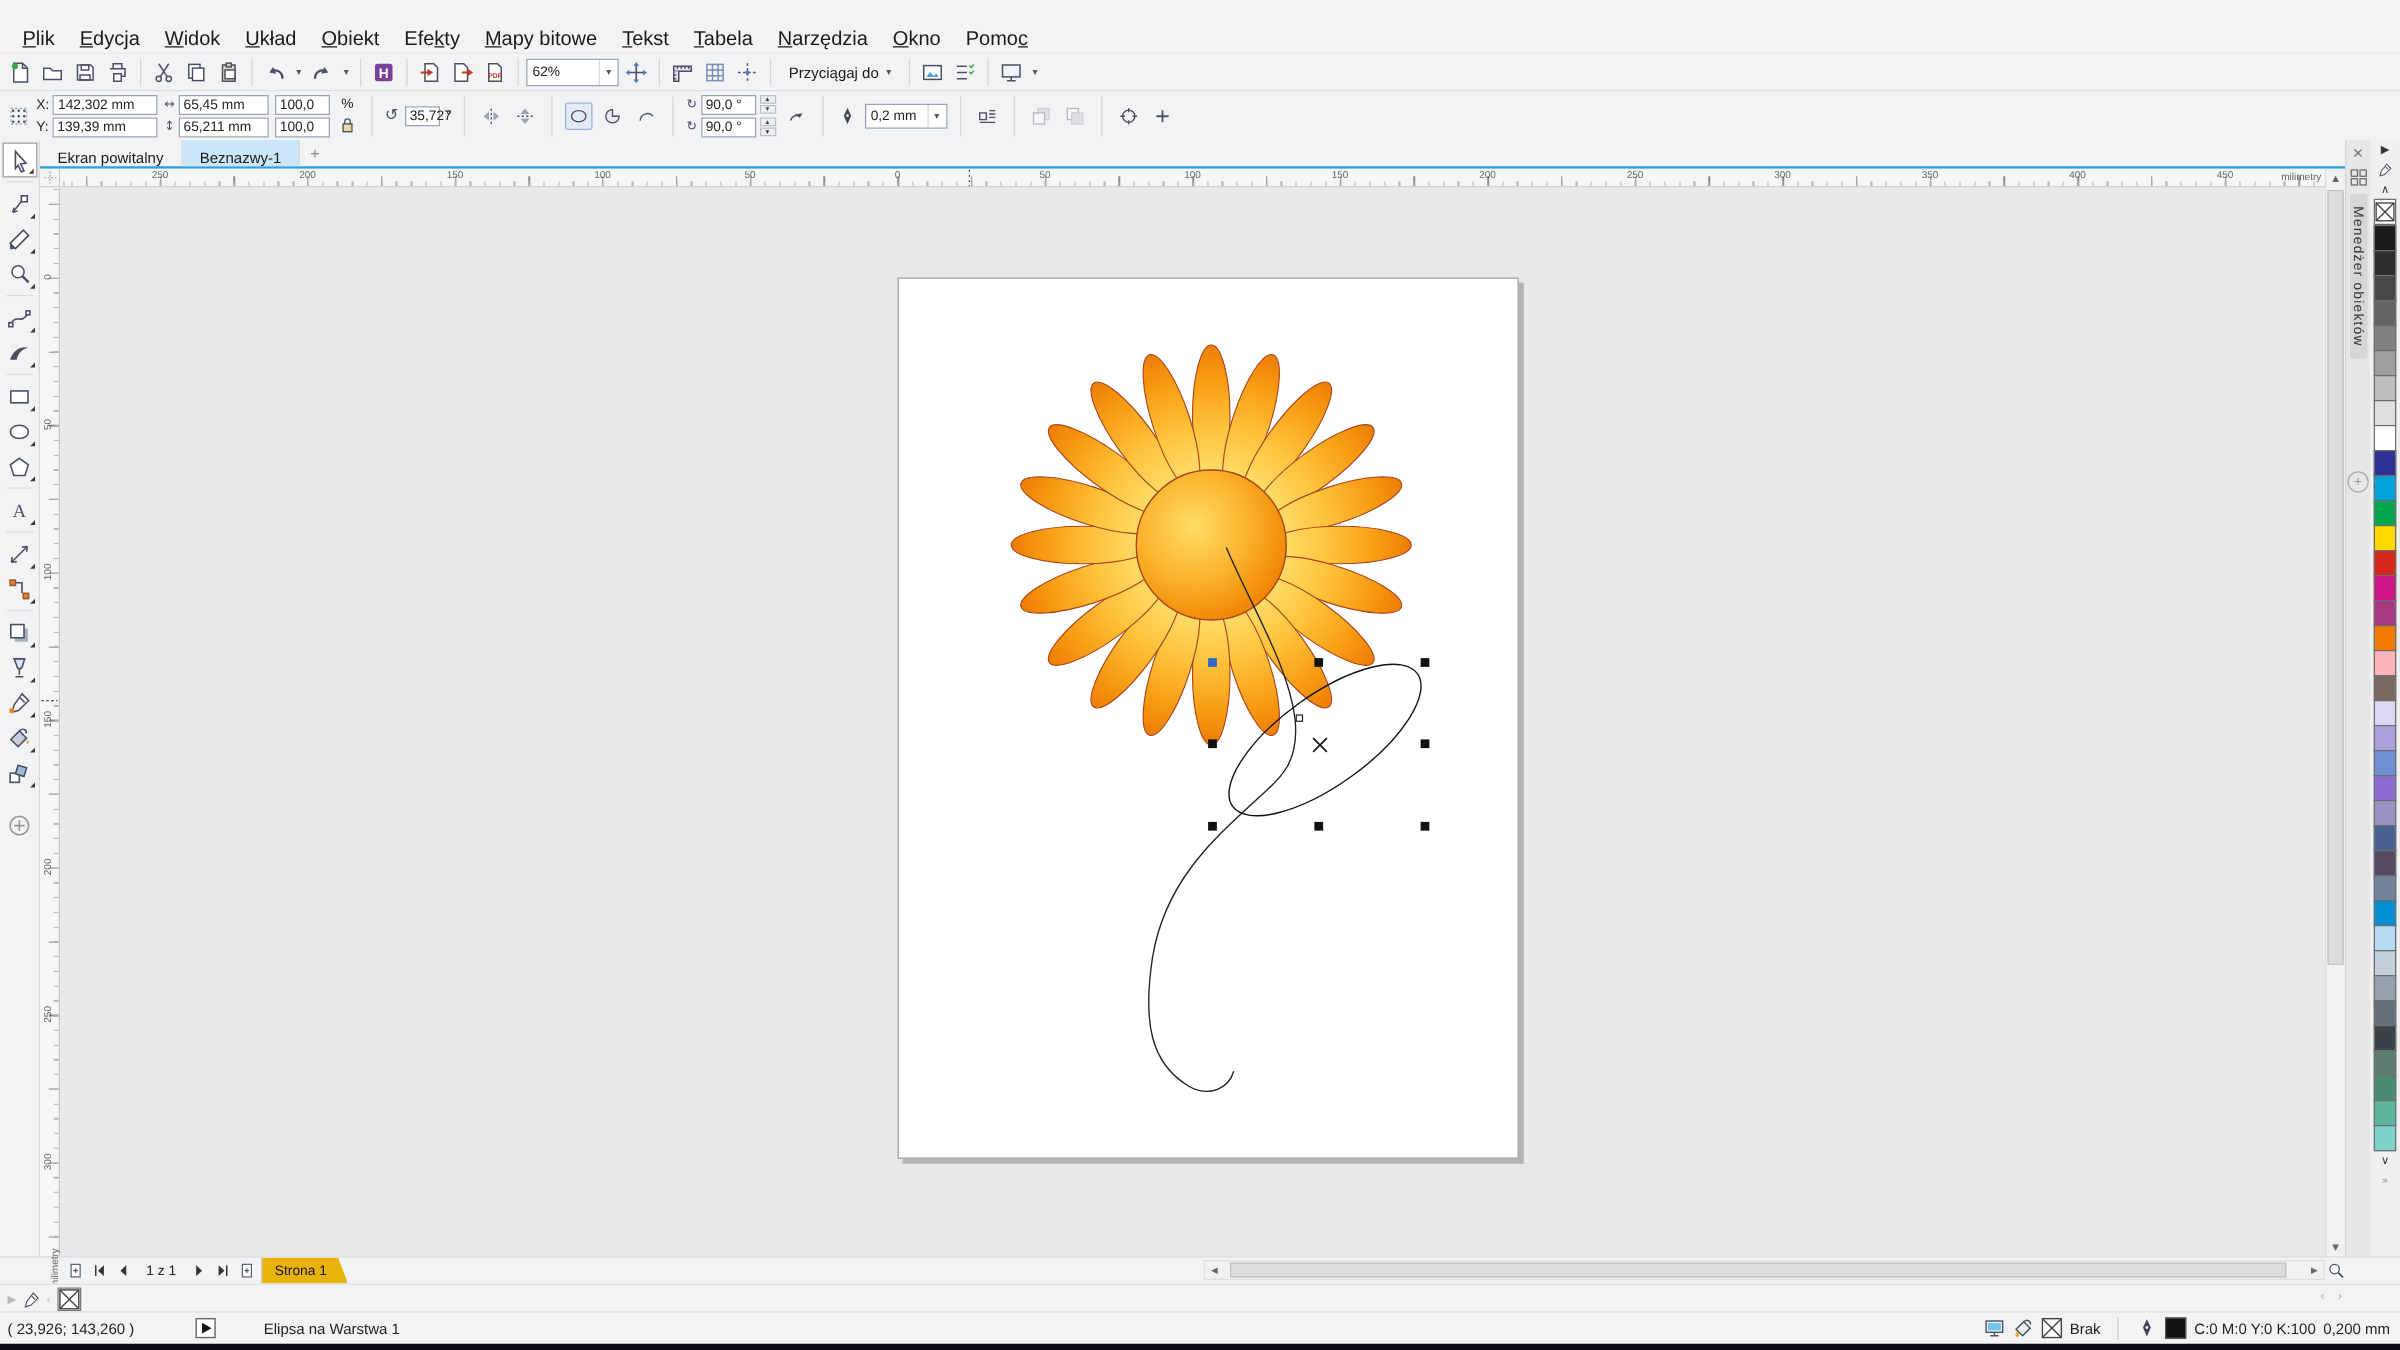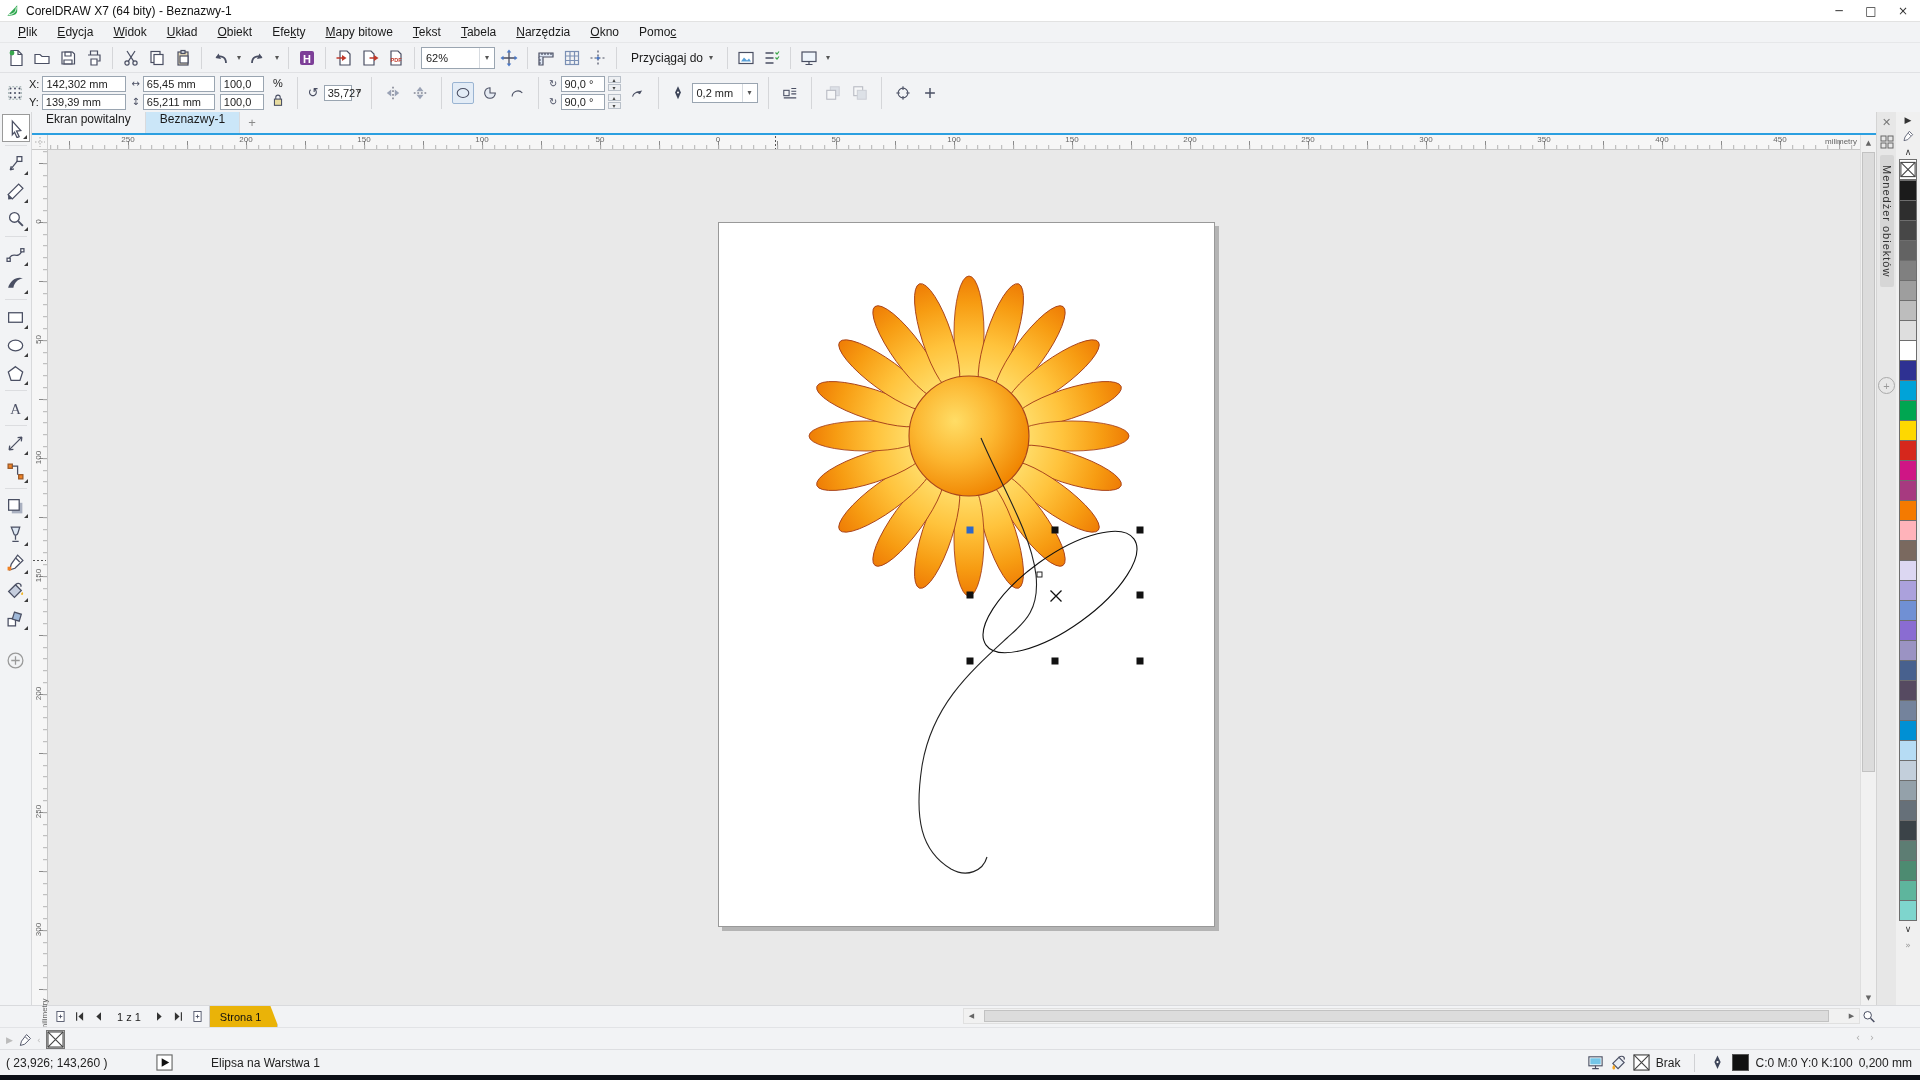--- a/index.html
+++ b/index.html
@@ -15,21 +15,21 @@
             display:flex;align-items:center;padding-left:5px;box-sizing:border-box;}
   .titlebar .logo{width:15px;height:15px;margin-right:6px;}
   .titlebar .title{font-size:12px;color:#111;}
   .winbtns{position:absolute;right:4px;top:0;height:22px;display:flex;align-items:center;gap:6px;}
   .winbtn{width:26px;height:20px;display:flex;align-items:center;justify-content:center;
           font-size:12px;color:#333;font-family:"DejaVu Sans",sans-serif;cursor:default;}
 
   
   .menubar{left:0;top:22px;width:1920px;height:20px;background:#f2f3f5;display:flex;align-items:center;
            padding-left:8px;box-sizing:border-box;gap:0;}
-  .menu-item{padding:16px 10px;font-size:12px;color:#1a1a1a;}
+  .menu-item{padding:16px 10px;font-size:16px;color:#1a1a1a;}
   .menu-item u{text-decoration:underline;}
 
   
   .toolbar{left:0;top:42px;width:1920px;height:30px;background:#f2f3f5;border-top:1px solid #e6e7e9;
            display:flex;align-items:center;padding-left:4px;box-sizing:border-box;gap:2px;}
   .tb-btn{width:24px;height:24px;border-radius:2px;display:flex;align-items:center;justify-content:center;}
   .tb-btn svg{width:18px;height:18px;}
   .tb-dd{width:10px;height:24px;display:flex;align-items:center;justify-content:center;
          font-size:8px;color:#555;font-family:"DejaVu Sans",sans-serif;}
   .tb-sep{width:1px;height:22px;background:#d5d6d9;margin:0 4px;}
@@ -57,21 +57,21 @@
   .pb-btn.pressed{background:#e3ecf6;border:1px solid #9ab4d2;box-sizing:border-box;}
   .pb-btn.disabled{opacity:.35;}
   .spin{display:flex;flex-direction:column;justify-content:center;gap:1px;}
   .spin span{font-size:6px;line-height:5px;color:#444;font-family:"DejaVu Sans",sans-serif;
              width:11px;text-align:center;border:1px solid #b9c0c9;background:#eef0f3;}
   .uicon{font-family:"DejaVu Sans",sans-serif;color:#4a4f63;}
 
   
   .tabsrow{left:32px;top:112px;width:1844px;height:23px;background:#f2f3f5;display:flex;align-items:flex-end;
            border-bottom:2px solid #2b9fe0;box-sizing:border-box;}
-  .doctab{height:21px;display:flex;align-items:flex-start;padding:0 14px;font-size:12px;color:#1a1a1a;
+  .doctab{height:21px;display:flex;align-items:flex-end;padding:0 14px;font-size:12px;color:#1a1a1a;
           border-right:1px solid #d9dadd;}
   .doctab.active{background:#cbe6f8;}
   .newtab{width:24px;height:21px;display:flex;align-items:center;justify-content:center;color:#8a8a8a;
           font-size:13px;}
 
   
   .toolbox{left:0;top:112px;width:32px;height:893px;background:#f2f3f5;border-right:1px solid #d8d9db;
            display:flex;flex-direction:column;align-items:center;padding-top:2px;box-sizing:border-box;}
   .tool{position:relative;width:28px;height:28px;display:flex;align-items:center;justify-content:center;
         margin:0;}
@@ -175,35 +175,20 @@
   .sb-right .ic svg{width:17px;height:17px;}
   .sb-swatch{width:15px;height:15px;border:1px solid #555;}
   .sb-sep{width:1px;height:18px;background:#d0d1d4;margin:0 8px;}
   .bottomedge{left:0;top:1075px;width:1920px;height:5px;background:#0c0f16;}
 </style>
 </head>
 <body>
 
 <div id="app">
 
-  <div class="abs titlebar">
-    <span class="icon logo">
-      <svg viewBox="0 0 16 16">
-          <rect width="16" height="16" fill="#fff"></rect>
-          <path d="M2.5 13.5 L13 2.5 L13 8.5 C13 12.5 8.5 13.5 2.5 13.5 Z" fill="#2fa84f"></path>
-          <path d="M4 12.5 C9.5 11.8 11.8 9.5 12 4.5" stroke="#fff" fill="none" stroke-width="1"></path>
-        </svg>
-    </span>
-    <span class="title">CorelDRAW X7 (64 bity) - Beznazwy-1</span>
-    <div class="winbtns">
-      <span class="winbtn">─</span>
-      <span class="winbtn">□</span>
-      <span class="winbtn">×</span>
-    </div>
-  </div>
 
   <div class="abs menubar" id="menubar">
       <span class="menu-item"><u>P</u>lik</span>
       <span class="menu-item"><u>E</u>dycja</span>
       <span class="menu-item"><u>W</u>idok</span>
       <span class="menu-item"><u>U</u>kład</span>
       <span class="menu-item"><u>O</u>biekt</span>
       <span class="menu-item">Efe<u>k</u>ty</span>
       <span class="menu-item"><u>M</u>apy bitowe</span>
       <span class="menu-item"><u>T</u>ekst</span>

